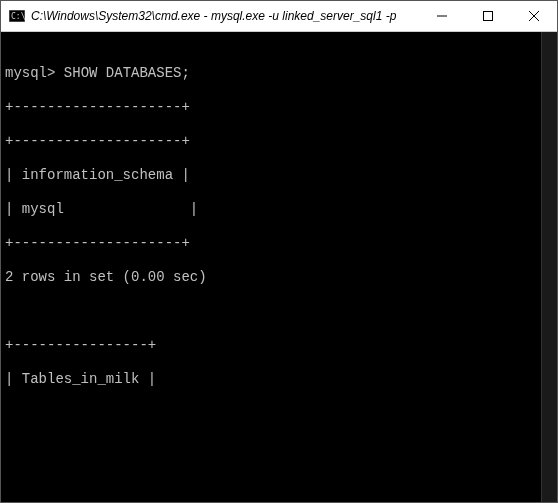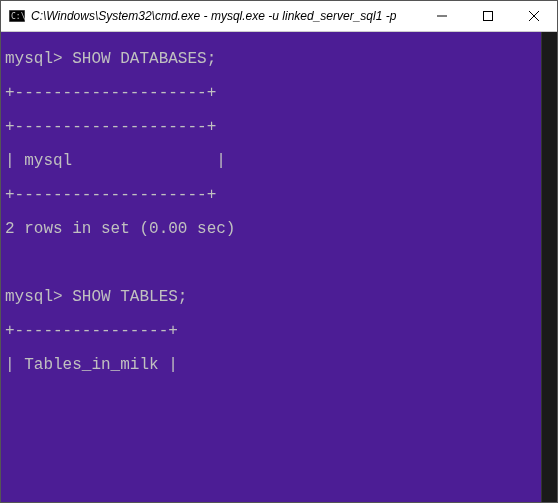--- a/index.html
+++ b/index.html
@@ -59,26 +59,26 @@
       justify-content: center;
       font-size: 14px;
       color: #000;
       cursor: default;
     }
     .titlebar-btn svg {
       display: block;
     }
     .terminal {
       flex: 1;
-      background: #4c1d95;
+      background: #000000;
       color: #c0c0c0;
       font-family: Consolas, "Courier New", monospace;
-      font-size: 16px;
+      font-size: 14px;
       line-height: 17px;
-      padding: 2px 4px;
+      padding: 16px 4px;
       white-space: pre;
       overflow: hidden;
       position: relative;
     }
     .terminal-line {
       white-space: pre;
     }
     .scrollbar {
       position: absolute;
       right: 0;
@@ -118,25 +118,25 @@
             <line x1="10" y1="0" x2="0" y2="10" stroke="#000" stroke-width="1"></line>
           </svg>
       </div>
     </div>
   </div>
 
   <div class="terminal">
 <div class="terminal-line"><span>mysql&gt;</span> <span>SHOW DATABASES;</span></div>
 <div class="terminal-line">+--------------------+</div>
 <div class="terminal-line">+--------------------+</div>
+<div class="terminal-line">| information_schema |</div>
 <div class="terminal-line">| mysql               |</div>
 <div class="terminal-line">+--------------------+</div>
 <div class="terminal-line">2 rows in set (0.00 sec)</div>
 <div class="terminal-line"> </div>
-<div class="terminal-line"><span>mysql&gt;</span> <span>SHOW TABLES;</span></div>
 <div class="terminal-line">+----------------+</div>
 <div class="terminal-line">| Tables_in_milk |</div>
 
 
 
 
 
 
 
 

